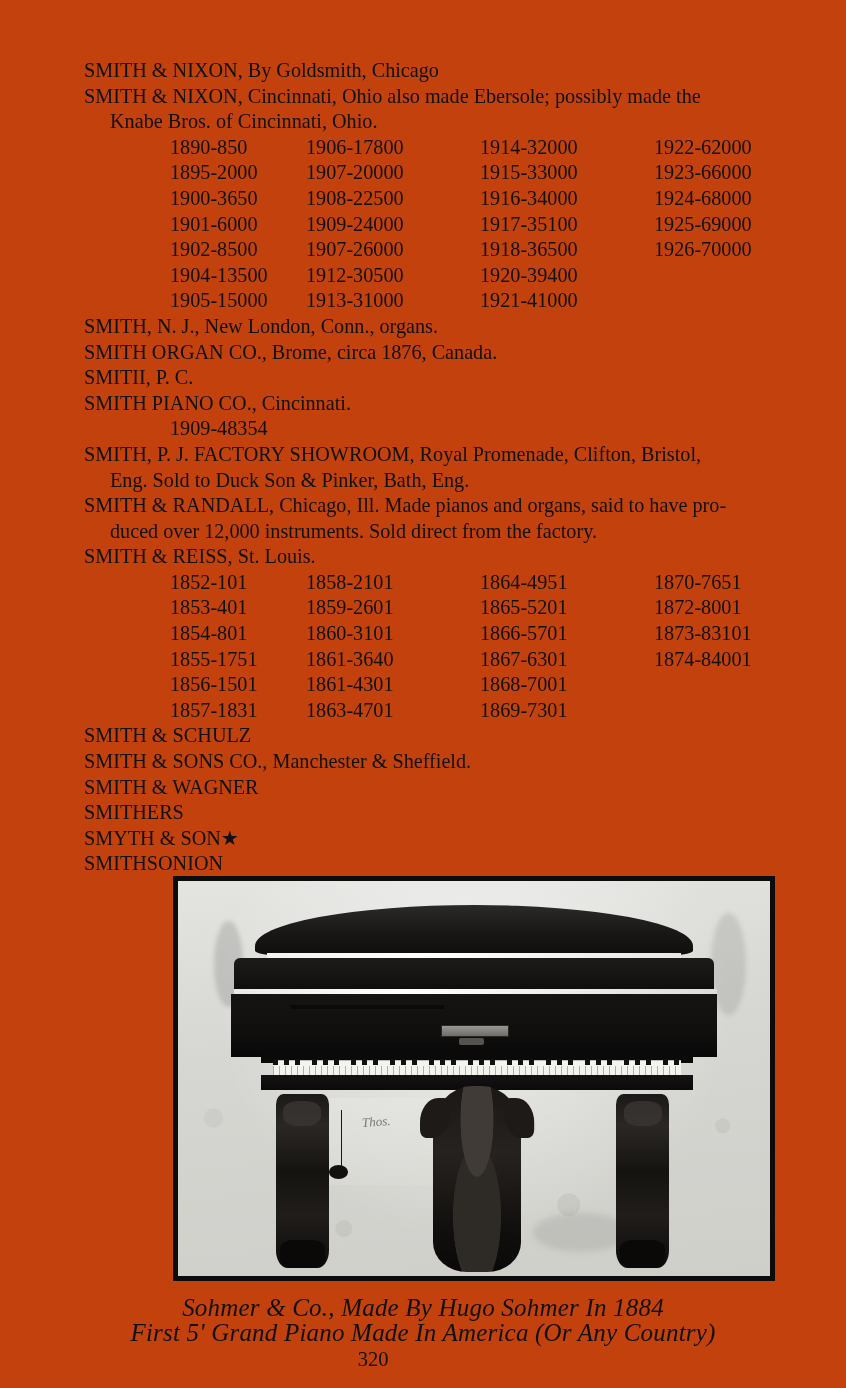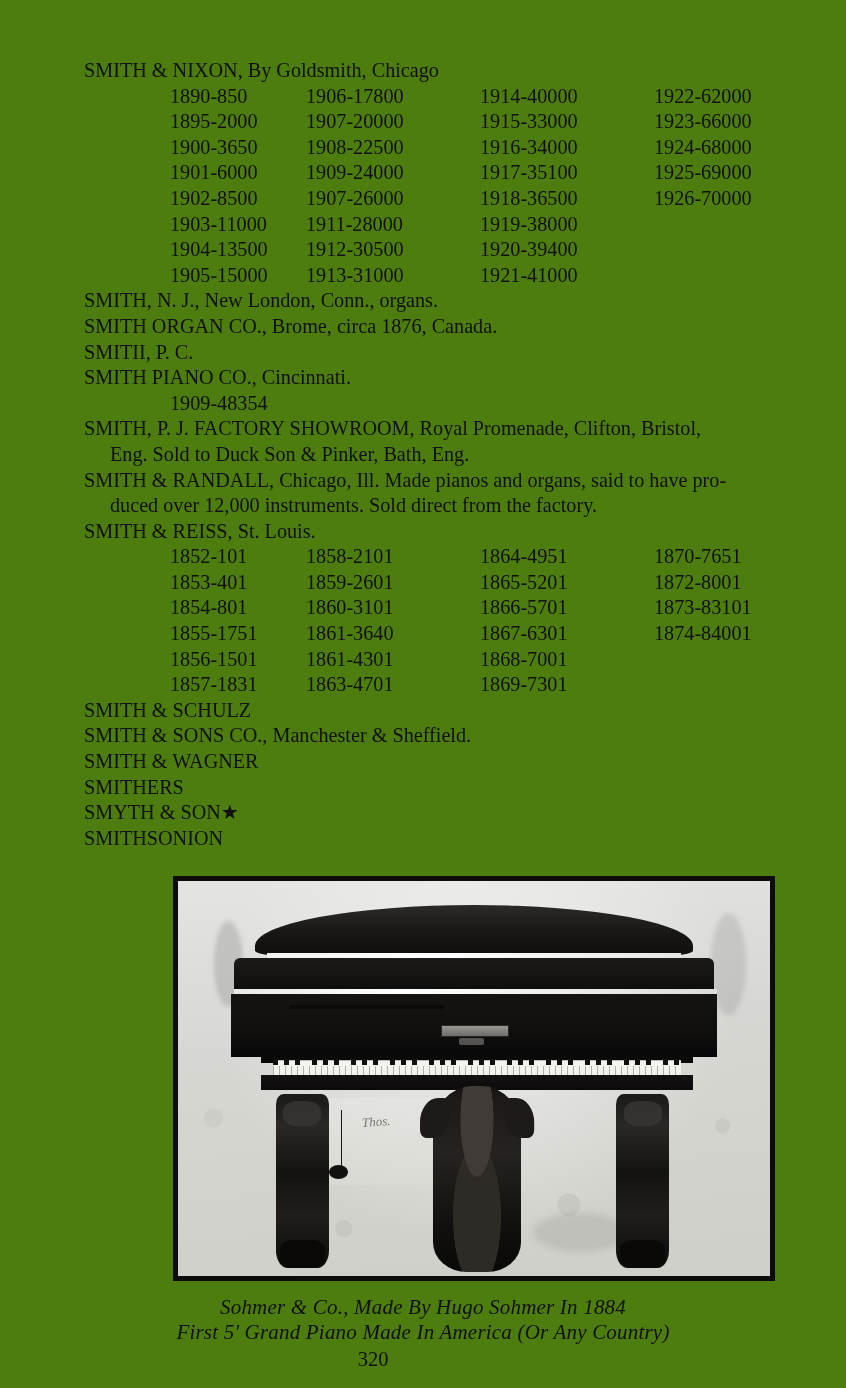--- a/index.html
+++ b/index.html
@@ -13,21 +13,21 @@
     position: relative;
     overflow: hidden;
     font-family: "Liberation Serif", "DejaVu Serif", serif;
     color: #111111;
   }
   .page {
     position: absolute;
     left: 0; top: 0;
     width: 846px;
     height: 1388px;
-    background: #4d7c0f;
+    background: #c2410c;
   }
 
   
   .entries {
     position: absolute;
     left: 84px;
     top: 58px;
     width: 730px;
     font-size: 20.2px;
     line-height: 25.6px;
@@ -339,21 +339,21 @@
   }
 
   
   .caption {
     position: absolute;
     left: 0;
     top: 1295px;
     width: 846px;
     text-align: center;
     font-style: italic;
-    font-size: 21px;
+    font-size: 25px;
     line-height: 25px;
     letter-spacing: .2px;
   }
   .caption .cl { display: block; }
   .folio {
     position: absolute;
     left: 0;
     top: 1348px;
     width: 746px;
     text-align: center;
@@ -364,39 +364,40 @@
 <body>
 
 <div class="page">
 
   <div class="entries">
 
     <div class="entry">
       <span class="ln">SMITH &amp; NIXON, By Goldsmith, Chicago</span>
     </div>
 
+    <div class="entry">
+      <span class="ln">SMITH &amp; NIXON, Cincinnati, Ohio also made Ebersole; possibly made the</span>
+      <span class="ln cont">Knabe Bros. of Cincinnati, Ohio.</span>
+    </div>
 
     <div class="serials">
       <div class="serial-row">
-        <span class="serial-cell c0">1890-850</span><span class="serial-cell c1">1906-17800</span><span class="serial-cell c2">1914-40000</span><span class="serial-cell c3">1922-62000</span>
+        <span class="serial-cell c0">1890-850</span><span class="serial-cell c1">1906-17800</span><span class="serial-cell c2">1914-32000</span><span class="serial-cell c3">1922-62000</span>
       </div>
       <div class="serial-row">
         <span class="serial-cell c0">1895-2000</span><span class="serial-cell c1">1907-20000</span><span class="serial-cell c2">1915-33000</span><span class="serial-cell c3">1923-66000</span>
       </div>
       <div class="serial-row">
         <span class="serial-cell c0">1900-3650</span><span class="serial-cell c1">1908-22500</span><span class="serial-cell c2">1916-34000</span><span class="serial-cell c3">1924-68000</span>
       </div>
       <div class="serial-row">
         <span class="serial-cell c0">1901-6000</span><span class="serial-cell c1">1909-24000</span><span class="serial-cell c2">1917-35100</span><span class="serial-cell c3">1925-69000</span>
       </div>
       <div class="serial-row">
         <span class="serial-cell c0">1902-8500</span><span class="serial-cell c1">1907-26000</span><span class="serial-cell c2">1918-36500</span><span class="serial-cell c3">1926-70000</span>
-      </div>
-      <div class="serial-row">
-        <span class="serial-cell c0">1903-11000</span><span class="serial-cell c1">1911-28000</span><span class="serial-cell c2">1919-38000</span><span class="serial-cell c3"></span>
       </div>
       <div class="serial-row">
         <span class="serial-cell c0">1904-13500</span><span class="serial-cell c1">1912-30500</span><span class="serial-cell c2">1920-39400</span><span class="serial-cell c3"></span>
       </div>
       <div class="serial-row">
         <span class="serial-cell c0">1905-15000</span><span class="serial-cell c1">1913-31000</span><span class="serial-cell c2">1921-41000</span><span class="serial-cell c3"></span>
       </div>
     </div>
 
     <div class="entry">

